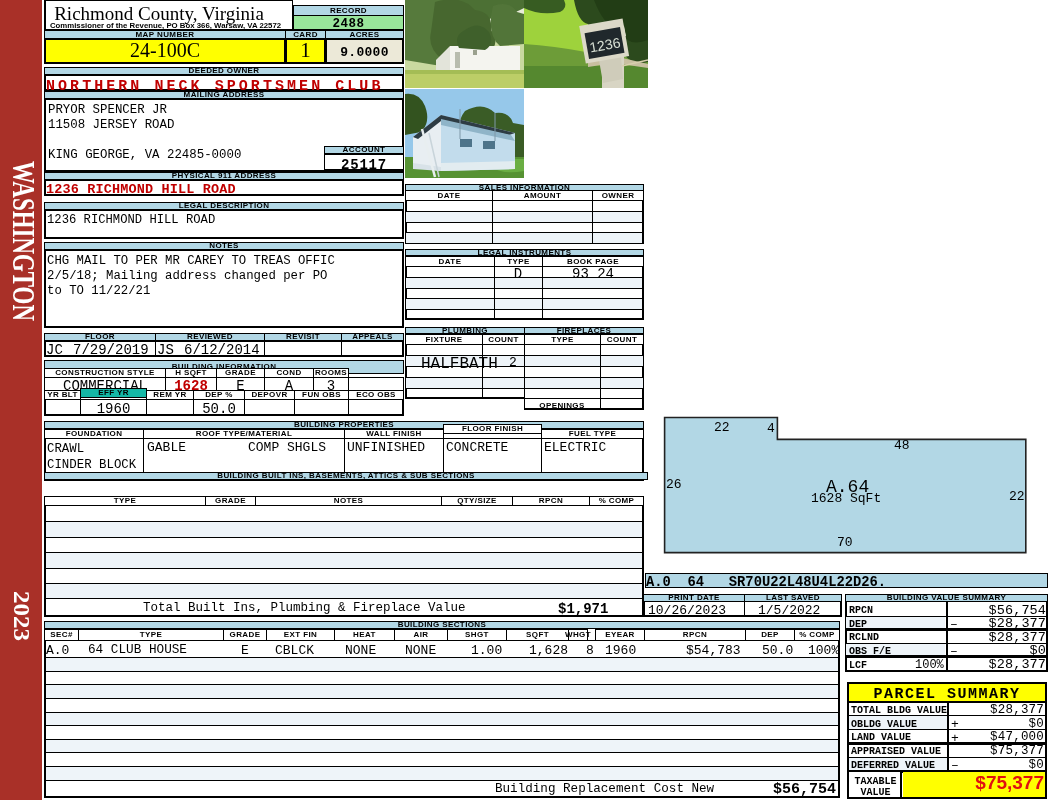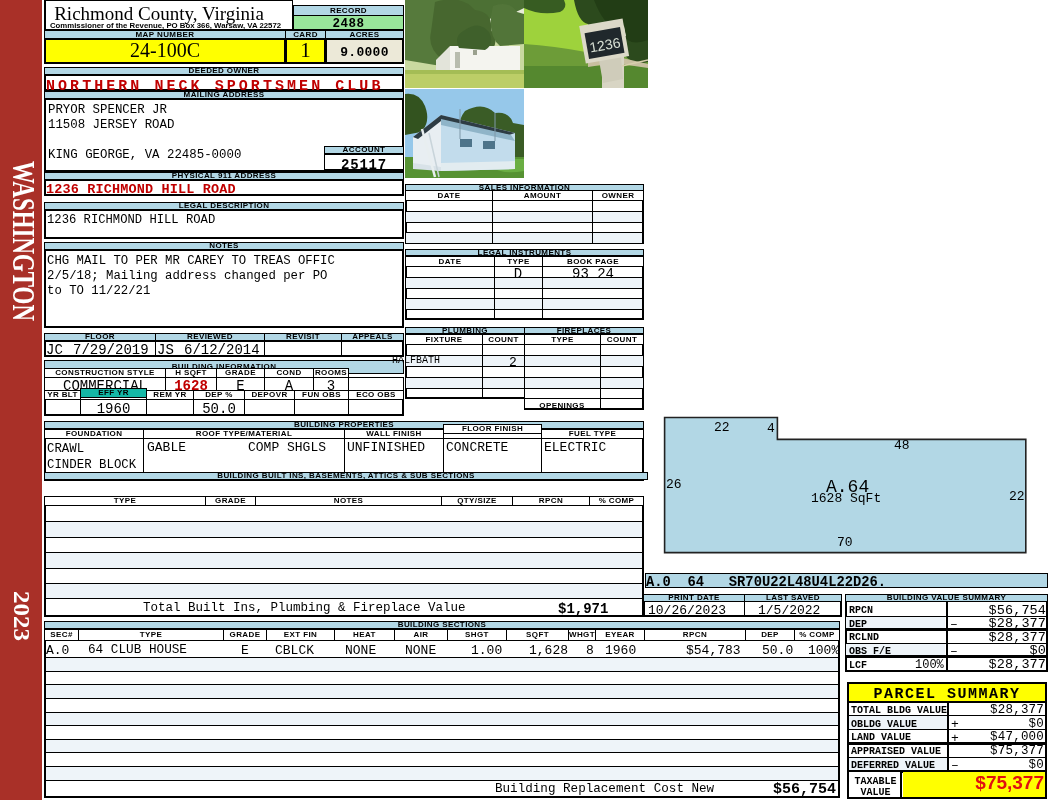--- a/index.html
+++ b/index.html
@@ -159,21 +159,21 @@
 <div class="a str" style="left:406px;top:377px;width:118px;height:11px"></div>
 <div class="a str" style="left:525px;top:355px;width:118px;height:11px"></div>
 <div class="a str" style="left:525px;top:377px;width:118px;height:11px"></div>
 <div class="hline" style="left:406px;top:355px;width:237px"></div>
 <div class="hline" style="left:406px;top:366px;width:237px"></div>
 <div class="hline" style="left:406px;top:377px;width:237px"></div>
 <div class="hline" style="left:406px;top:388px;width:237px"></div>
 <div class="hline" style="left:525px;top:398px;width:118px"></div>
 <div class="vline" style="left:482px;top:344px;height:54px"></div>
 <div class="vline" style="left:600px;top:344px;height:65px"></div>
-<div class="t m" style="left:392px;top:356px;font-size:10px">HALFBATH</div>
+<div class="t m" style="left:421px;top:356px;font-size:16px">HALFBATH</div>
 <div class="t m" style="left:509px;top:356px;font-size:13px">2</div>
 <div class="t" style="left:524px;top:401px;width:76px;text-align:center;font:bold 8px 'Liberation Sans',sans-serif;letter-spacing:.4px">OPENINGS</div>
 
 <div class="bar" style="left:44px;top:421px;width:600px;height:8px">BUILDING PROPERTIES</div>
 <div class="bar" style="left:44px;top:429px;width:100px;height:10px;background:#fff">FOUNDATION</div>
 <div class="bar" style="left:143px;top:429px;width:202px;height:10px;background:#fff">ROOF TYPE/MATERIAL</div>
 <div class="bar" style="left:344px;top:429px;width:100px;height:10px;background:#fff">WALL FINISH</div>
 <div class="bar" style="left:443px;top:424px;width:99px;height:10px;background:#fff">FLOOR FINISH</div>
 <div class="bar" style="left:541px;top:429px;width:103px;height:10px;background:#fff">FUEL TYPE</div>
 <div class="box" style="left:44px;top:438px;width:600px;height:43px;border-width:1px 2px 2px 2px"></div>
@@ -211,21 +211,21 @@
 
 <div class="bar" style="left:44px;top:621px;width:796px;height:8px">BUILDING SECTIONS</div>
 <div class="bar" style="left:44px;top:629px;width:35px;height:12px;background:#fff">SEC#</div>
 <div class="bar" style="left:78px;top:629px;width:146px;height:12px;background:#fff">TYPE</div>
 <div class="bar" style="left:223px;top:629px;width:44px;height:12px;background:#fff">GRADE</div>
 <div class="bar" style="left:266px;top:629px;width:69px;height:12px;background:#fff">EXT FIN</div>
 <div class="bar" style="left:334px;top:629px;width:61px;height:12px;background:#fff">HEAT</div>
 <div class="bar" style="left:394px;top:629px;width:54px;height:12px;background:#fff">AIR</div>
 <div class="bar" style="left:447px;top:629px;width:60px;height:12px;background:#fff">SHGT</div>
 <div class="bar" style="left:506px;top:629px;width:63px;height:12px;background:#fff">SQFT</div>
-<div class="bar" style="left:568px;top:629px;width:28px;height:12px;background:#fff">WHGT</div>
+<div class="bar" style="left:568px;top:629px;width:20px;height:12px;background:#fff">WHGT</div>
 <div class="bar" style="left:595px;top:629px;width:50px;height:12px;background:#fff">EYEAR</div>
 <div class="bar" style="left:644px;top:629px;width:102px;height:12px;background:#fff">RPCN</div>
 <div class="bar" style="left:745px;top:629px;width:50px;height:12px;background:#fff">DEP</div>
 <div class="bar" style="left:794px;top:629px;width:46px;height:12px;background:#fff">% COMP</div>
 <div class="box" style="left:44px;top:640px;width:796px;height:158px;border-width:1px 2px 2px 2px"></div>
 <div class="t m" style="left:46px;top:644px;font-size:13px">A.0</div>
 <div class="t m" style="left:88px;top:644px;font-size:12.7px">64 CLUB HOUSE</div>
 <div class="t m" style="left:241px;top:644px;font-size:13px">E</div>
 <div class="t m" style="left:275px;top:644px;font-size:13px">CBLCK</div>
 <div class="t m" style="left:345px;top:644px;font-size:13px">NONE</div>

